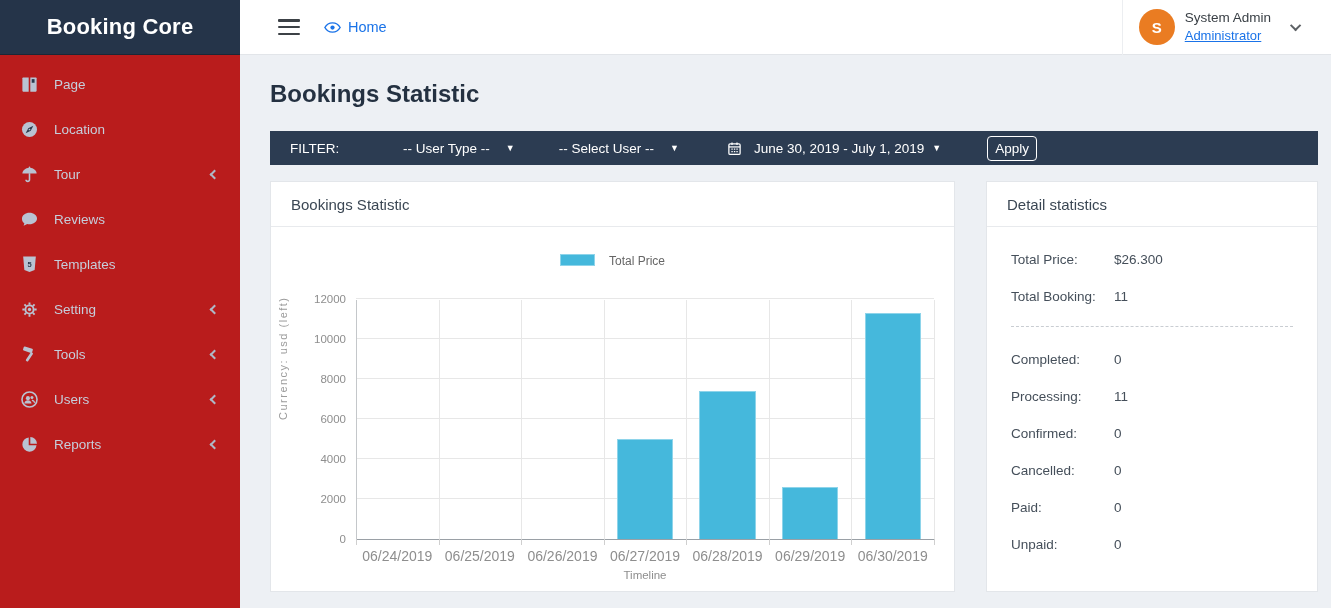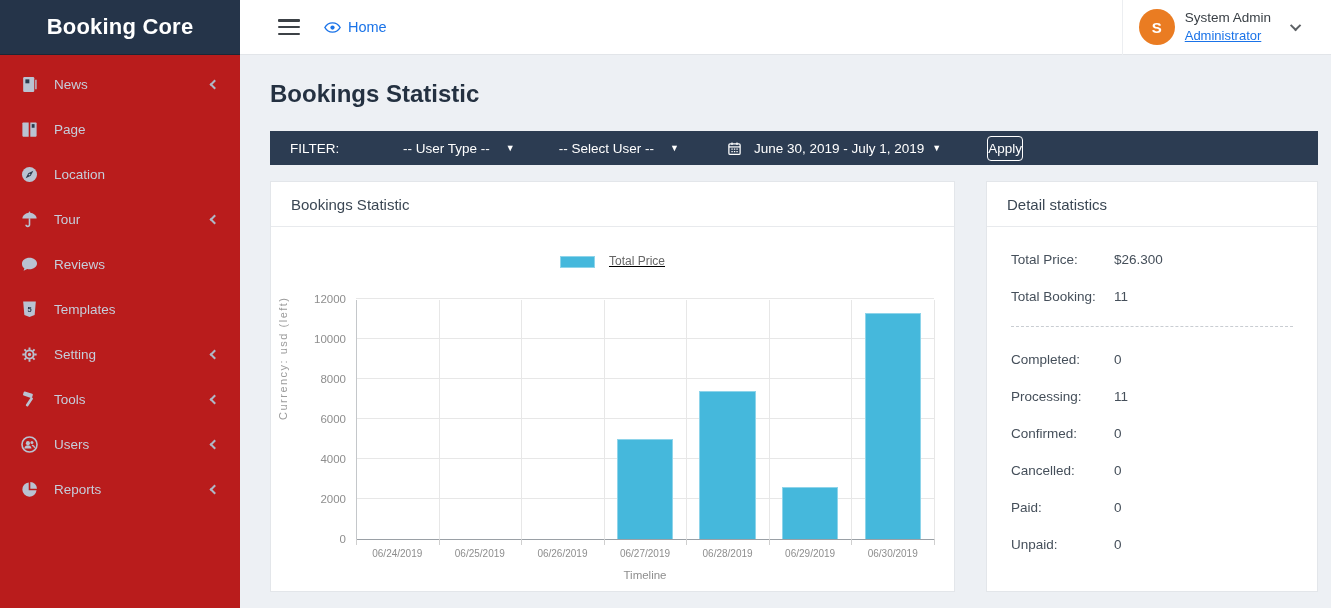--- a/index.html
+++ b/index.html
@@ -51,77 +51,66 @@
     display:flex; align-items:center; color:#fff; font-size:13.5px; padding:0 20px; }
   .filter-label { width:55px; }
   .dropdown { display:flex; align-items:center; gap:16px; cursor:pointer; }
   .caret { font-size:9px; line-height:1; color:#fff; }
   .dd-usertype { margin-left:58px; }
   .dd-selectuser { margin-left:44px; }
   .dd-daterange { margin-left:48px; gap:8px; }
   .dd-daterange svg { width:15px; height:15px; margin-right:4px; }
   .apply-btn { margin-left:46px; background:transparent; color:#fff;
     border:1.5px solid #fff; border-radius:4px; font-size:13.5px;
-    padding:4px 0; cursor:pointer; font-family:inherit; }
+    padding:4px 7px; cursor:pointer; font-family:inherit; }
 
   .content-row { display:flex; margin:16px 13px 0 30px; gap:31px; }
   .card { background:#fff; border:1px solid #e3e6ea; height:411px; }
   .card-head { padding:14px 20px 13px; font-size:15px; color:#3b4754;
     border-bottom:1px solid #e8eaed; }
   .chart-card { width:685px; }
   .detail-card { flex:1; }
 
   
   .chart-body { position:relative; height:365px; }
-  .legend { display:flex; align-items:flex-end; justify-content:center;
-    gap:14px; padding-top:27px;text-decoration:underline; }
+  .legend { display:flex; align-items:flex-start; justify-content:center;
+    gap:14px; padding-top:27px; }
   .legend-swatch { width:35px; height:12px; }
   .legend-text { font-size:12px; color:#666; }
   .plot { position:absolute; left:85px; right:20px; top:73px; height:240px;
     border-bottom:1px solid #9aa0a6; }
   .hgrid { position:absolute; left:0; right:0; height:1px; background:#e7e7e7; }
   .vgrid { position:absolute; top:0; bottom:0; width:1px; background:#e7e7e7; }
   .vgrid.first { background:#c4c7ca; }
   .vtick { position:absolute; top:100%; height:6px; width:1px; background:#cfcfcf; }
   .bar { position:absolute; bottom:0; background:#45b8dc;
     border:1px solid #8ed4ea; border-bottom:none; }
   .ytick { position:absolute; right:calc(100% + 10px); font-size:11.5px;
     color:#8e8e8e; transform:translateY(6px); white-space:nowrap; }
-  .xtick { position:absolute; top:calc(100% + 9px); font-size:10px;
+  .xtick { position:absolute; top:calc(100% + 9px); font-size:14px;
     color:#8e8e8e; transform:translateX(-50%); white-space:nowrap; }
   .ylab { position:absolute; left:6px; top:193px; transform:rotate(-90deg);
     transform-origin:left top; font-size:11px; letter-spacing:1.5px;
     color:#9b9b9b; white-space:nowrap; }
   .xlab { position:absolute; left:85px; right:20px; top:342px;
     text-align:center; font-size:11.5px; color:#8e8e8e; }
 
   
   .detail-body { padding:25px 24px 0; }
   .stat-row { display:flex; margin-bottom:22px; font-size:13.5px; color:#454f5a; }
   .stat-label { width:103px; }
   .stat-value { }
   .dashed-sep { border:none; border-top:1px dashed #c9cdd2; margin:3px 0 25px; }
 </style>
 </head>
 <body>
 
 <aside class="sidebar">
   <div class="brand">Booking Core</div>
   <nav class="nav" id="sidebar-nav">
-      <div class="nav-item">
-        <span class="icn">
-          <svg viewBox="0 0 24 24">
-            <rect x="4" y="2.5" width="14" height="19" rx="1.5" fill="currentColor"></rect>
-            <rect x="19.2" y="6" width="1.8" height="12" fill="currentColor"></rect>
-            <rect x="6.8" y="5.5" width="5" height="5" fill="#2b3a4d"></rect>
-          </svg>
-        </span>
-        <span>News</span>
-        <i class="chev-left"></i>
-      </div>
       <div class="nav-item">
         <span class="icn">
           <svg viewBox="0 0 24 24">
             <path d="M4 3h7v18H4a1 1 0 0 1-1-1V4a1 1 0 0 1 1-1z" fill="currentColor"></path>
             <path d="M13 3h7a1 1 0 0 1 1 1v16a1 1 0 0 1-1 1h-7z" fill="currentColor"></path>
             <rect x="14.8" y="5.2" width="3.6" height="4.6" fill="#2b3a4d"></rect>
           </svg>
         </span>
         <span>Page</span>
       </div>

